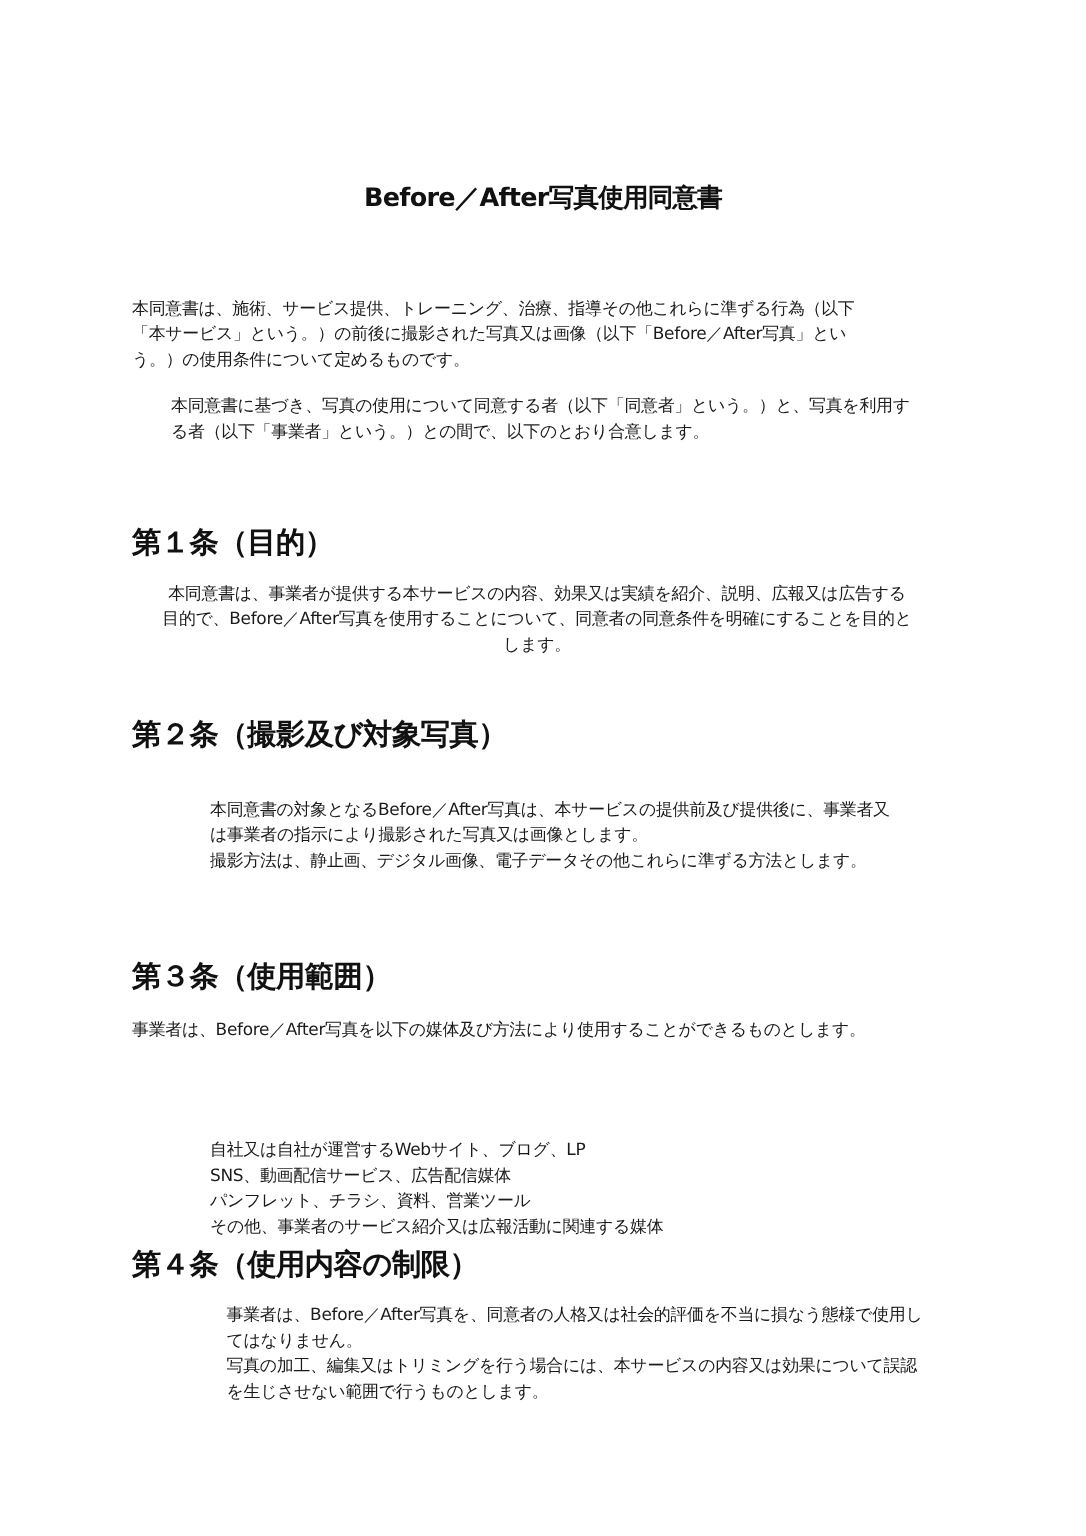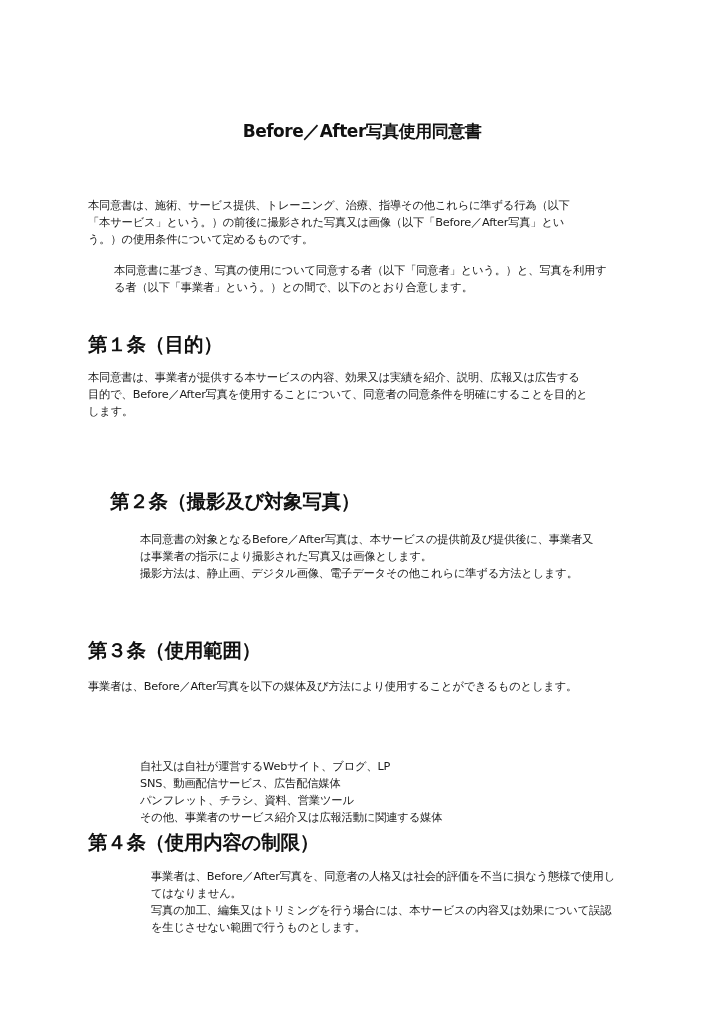--- a/index.html
+++ b/index.html
@@ -15,26 +15,26 @@
 <body>
 
 <div class="title">Before／After写真使用同意書</div>
 
 <div class="p" style="top:197px;">本同意書は、施術、サービス提供、トレーニング、治療、指導その他これらに準ずる行為（以下
 「本サービス」という。）の前後に撮影された写真又は画像（以下「Before／After写真」とい
 う。）の使用条件について定めるものです。</div>
 <div class="p" style="top:262px;margin-left:26px;">本同意書に基づき、写真の使用について同意する者（以下「同意者」という。）と、写真を利用す
 る者（以下「事業者」という。）との間で、以下のとおり合意します。</div>
 
-<div class="h" style="top:331px;font-family:Liberation Mono, monospace;">第１条（目的）</div>
-<div class="p" style="top:369px;">本同意書は、事業者が提供する本サービスの内容、効果又は実績を紹介、説明、広報又は広告する
+<div class="h" style="top:348px;font-family:Liberation Mono, monospace;">第１条（目的）</div>
+<div class="p" style="top:387px;text-align:center;">本同意書は、事業者が提供する本サービスの内容、効果又は実績を紹介、説明、広報又は広告する
 目的で、Before／After写真を使用することについて、同意者の同意条件を明確にすることを目的と
 します。</div>
 
-<div class="h" style="top:488px;margin-left:22px;">第２条（撮影及び対象写真）</div>
+<div class="h" style="top:476px;">第２条（撮影及び対象写真）</div>
 <div class="p ind" style="top:531px;">本同意書の対象となるBefore／After写真は、本サービスの提供前及び提供後に、事業者又
 は事業者の指示により撮影された写真又は画像とします。
 撮影方法は、静止画、デジタル画像、電子データその他これらに準ずる方法とします。</div>
 
 <div class="h" style="top:637px;">第３条（使用範囲）</div>
 <div class="p" style="top:678px;">事業者は、Before／After写真を以下の媒体及び方法により使用することができるものとします。</div>
 <div class="p ind" style="top:710px;margin-top:48px;">自社又は自社が運営するWebサイト、ブログ、LP
 SNS、動画配信サービス、広告配信媒体
 パンフレット、チラシ、資料、営業ツール
 その他、事業者のサービス紹介又は広報活動に関連する媒体</div>

